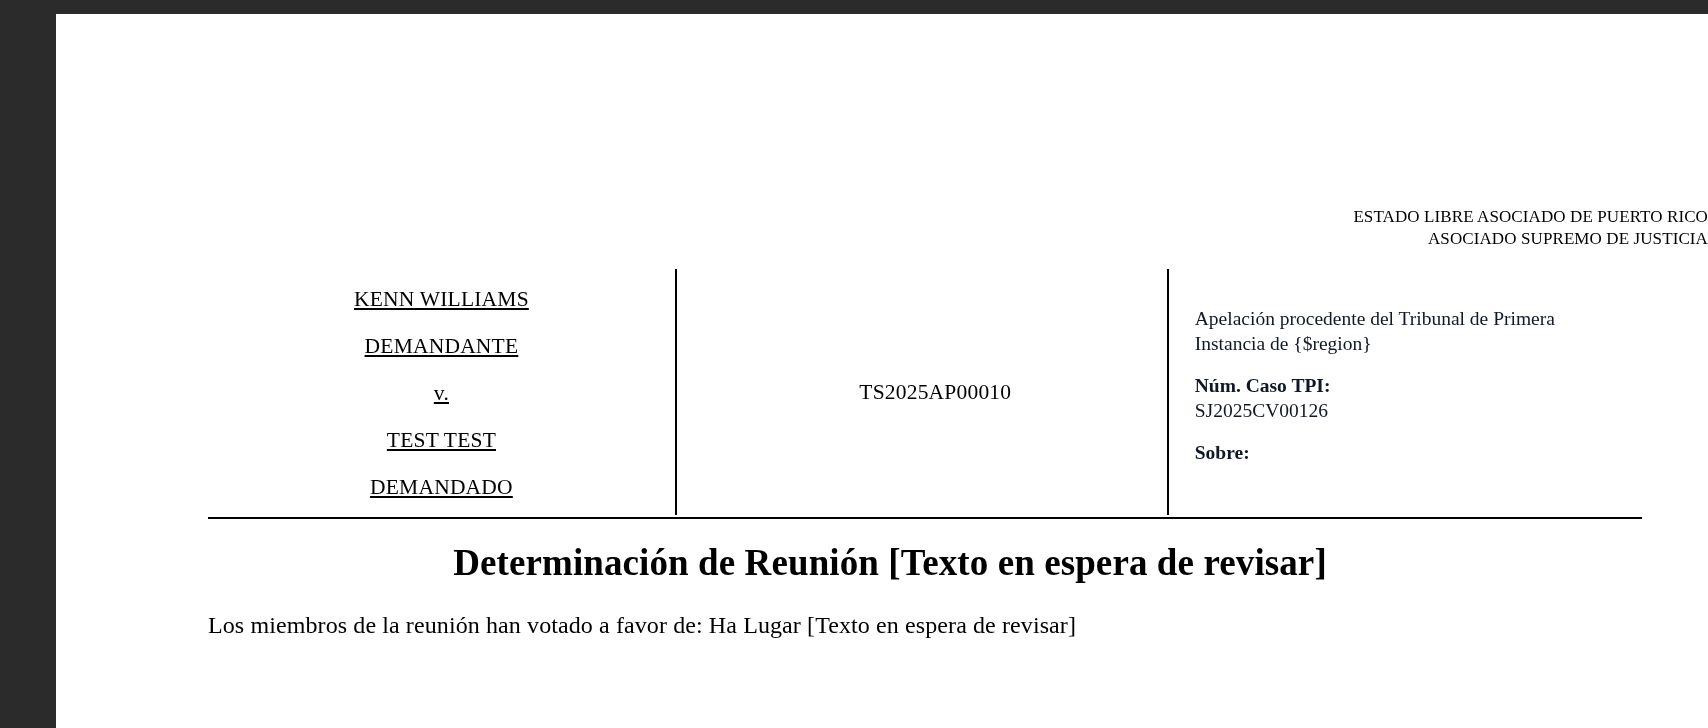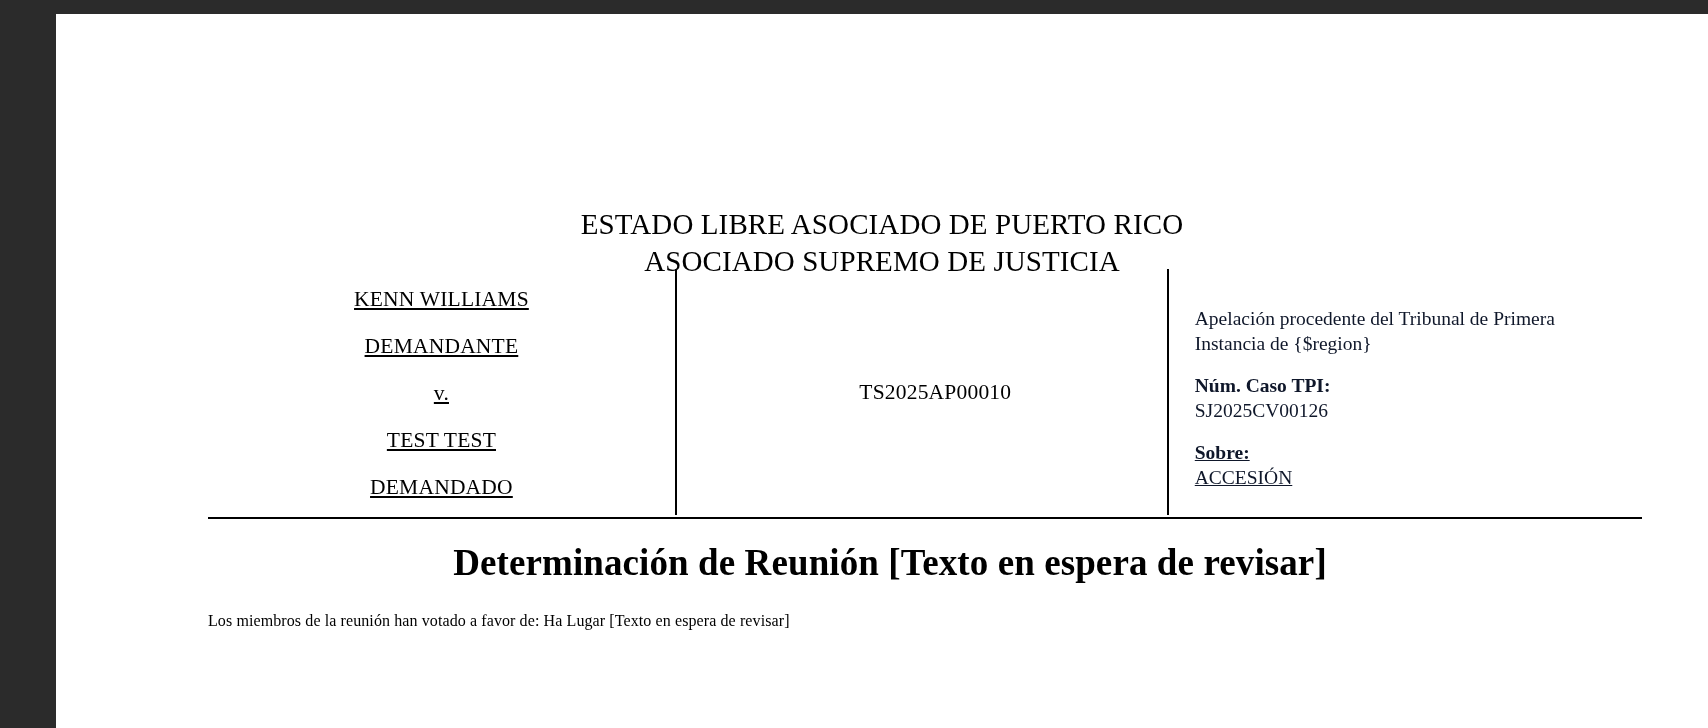--- a/index.html
+++ b/index.html
@@ -31,22 +31,22 @@
   .page-inner {
     position: relative;
     width: 100%;
     height: 100%;
   }
   .court-header {
     position: absolute;
     left: 0;
     right: 0;
     top: 192px;
-    text-align: center;
-    font-size: 29px;
+    text-align: right;
+    font-size: 17px;
     line-height: 1.28;
     color: #000;
     letter-spacing: 0.1px;
   }
   .court-header div {
     white-space: nowrap;
   }
 
   
   .caption {
@@ -99,21 +99,20 @@
     padding: 38px 0 0 26px;
     font-size: 19.5px;
     color: #0f172a;
     line-height: 1.28;
   }
   .col-right .blk {
     margin-bottom: 17px;
   }
   .col-right .blk:last-child {
     margin-bottom: 0;
-    text-decoration: underline;
   }
   .col-right b {
     font-weight: bold;
   }
   .caption-rule {
     position: absolute;
     left: 0;
     bottom: 0;
     width: 1434px;
     height: 2px;
@@ -128,21 +127,21 @@
     text-align: center;
     font-size: 37px;
     font-weight: bold;
     color: #000;
     letter-spacing: 0.1px;
   }
   .body-text {
     position: absolute;
     left: 152px;
     top: 598px;
-    font-size: 16px;
+    font-size: 24px;
     color: #000;
     letter-spacing: 0.1px;
   }
 </style>
 </head>
 <body>
 
 <div class="viewport">
   <div class="page">
     <div class="page-inner">
@@ -171,21 +170,20 @@
             <div class="blk">
               <div>Apelación procedente del Tribunal de Primera</div>
               <div>Instancia de  {$region}</div>
             </div>
             <div class="blk">
               <div><b>Núm. Caso TPI:</b></div>
               <div>SJ2025CV00126</div>
             </div>
             <div class="blk">
               <div><b>Sobre:</b></div>
-              <div>ACCESIÓN</div>
             </div>
           </div>
 
         </div>
         <div class="caption-rule"></div>
       </div>
 
       <div class="doc-title">Determinación de Reunión [Texto en espera de revisar]</div>
 
       <div class="body-text">Los miembros de la reunión han votado a favor de: Ha Lugar [Texto en espera de revisar]</div>

